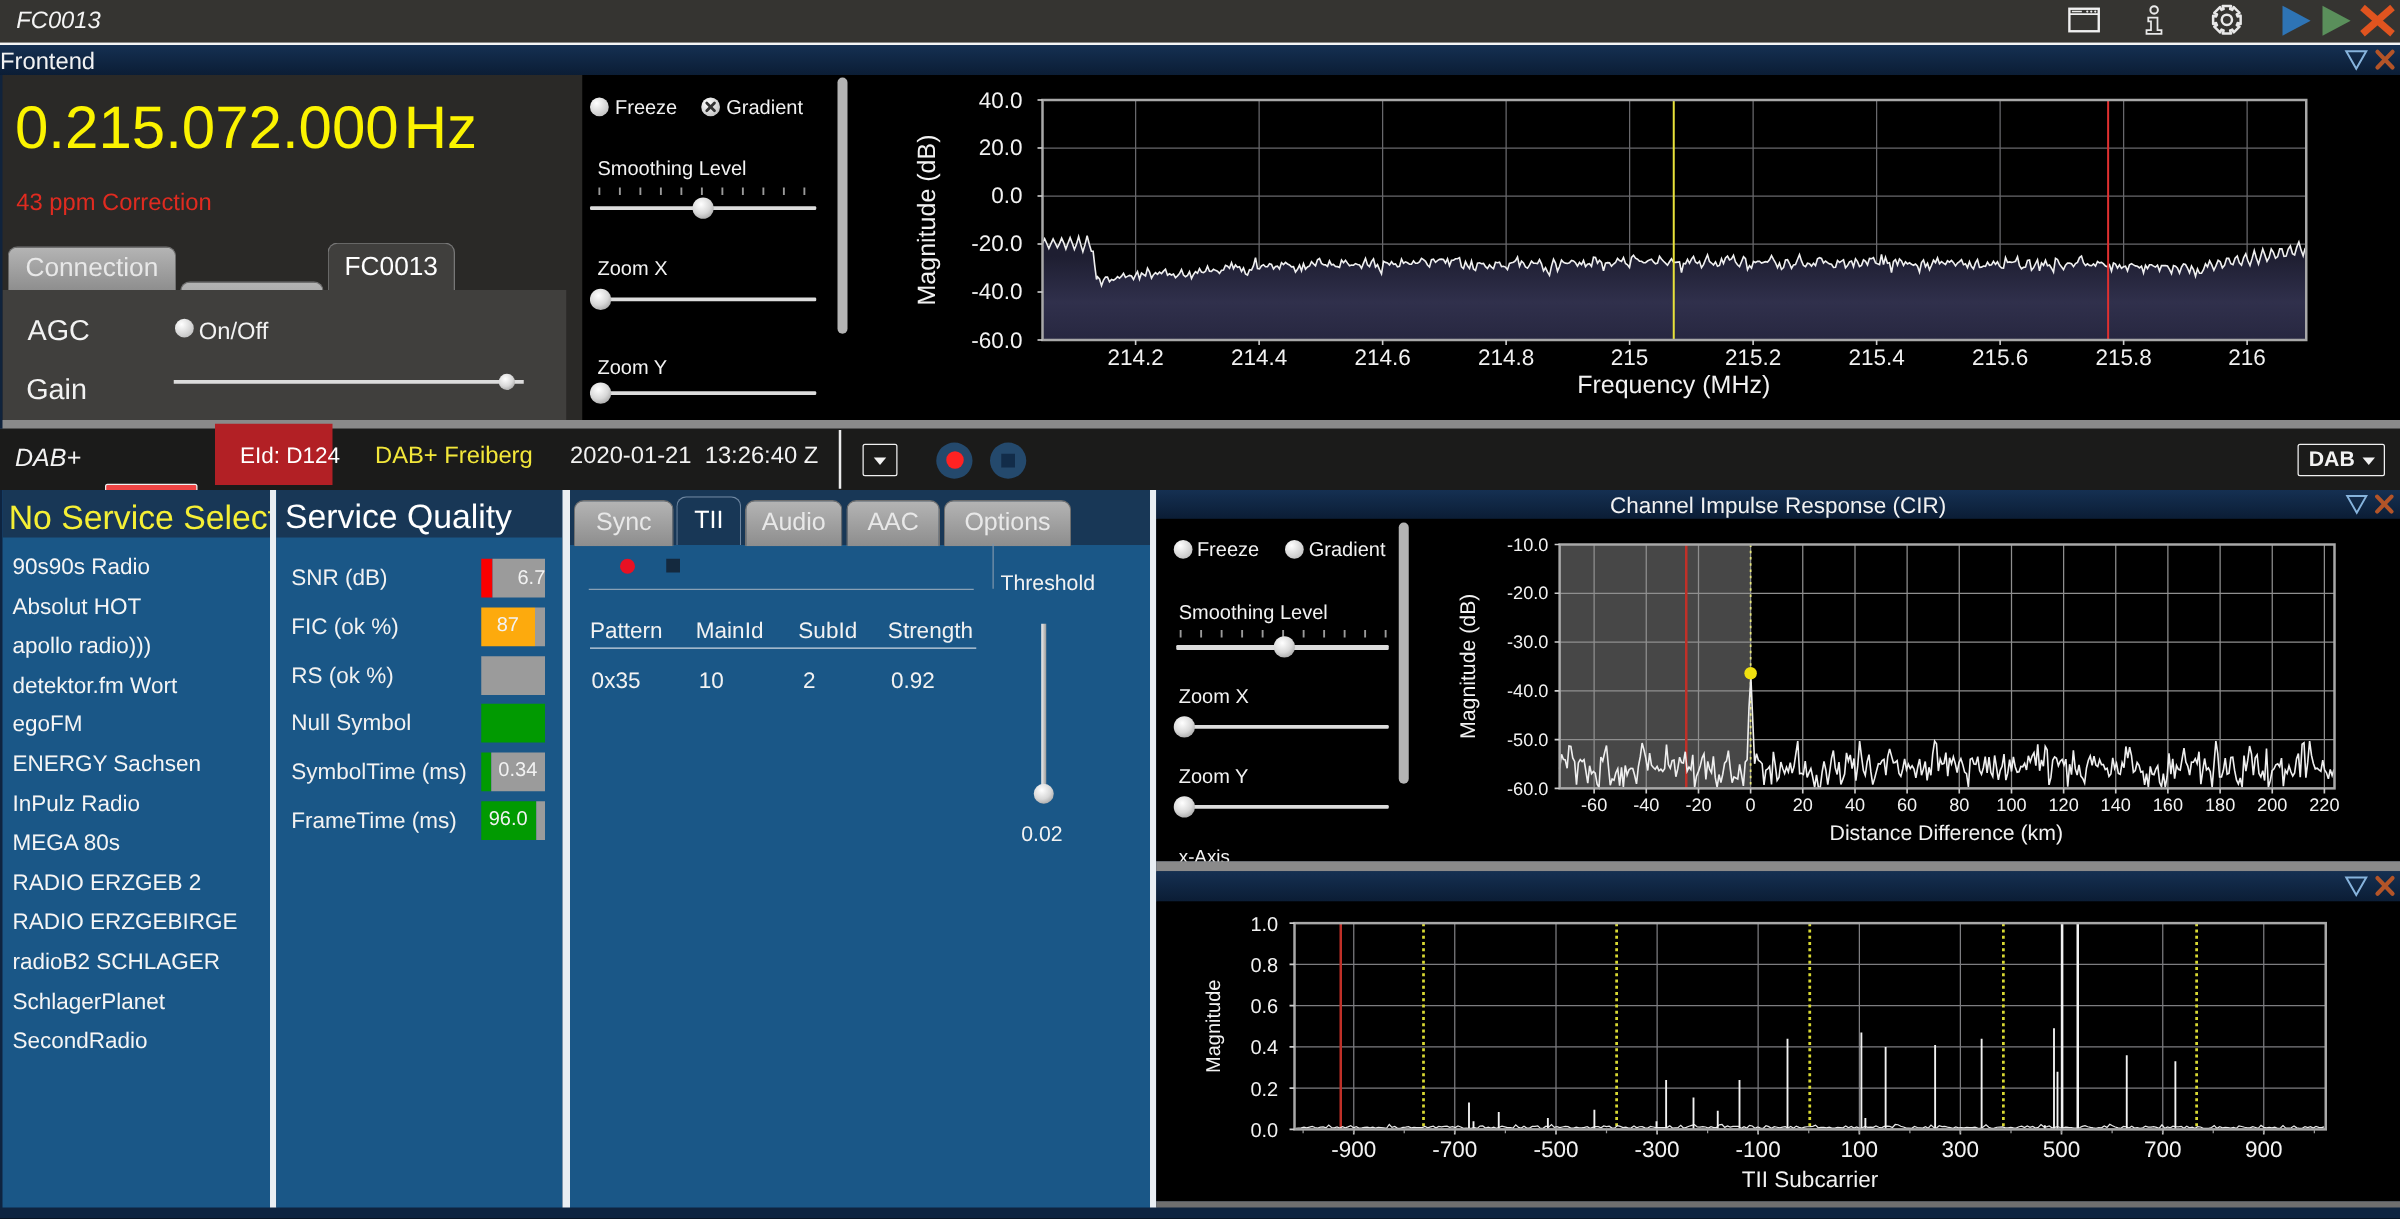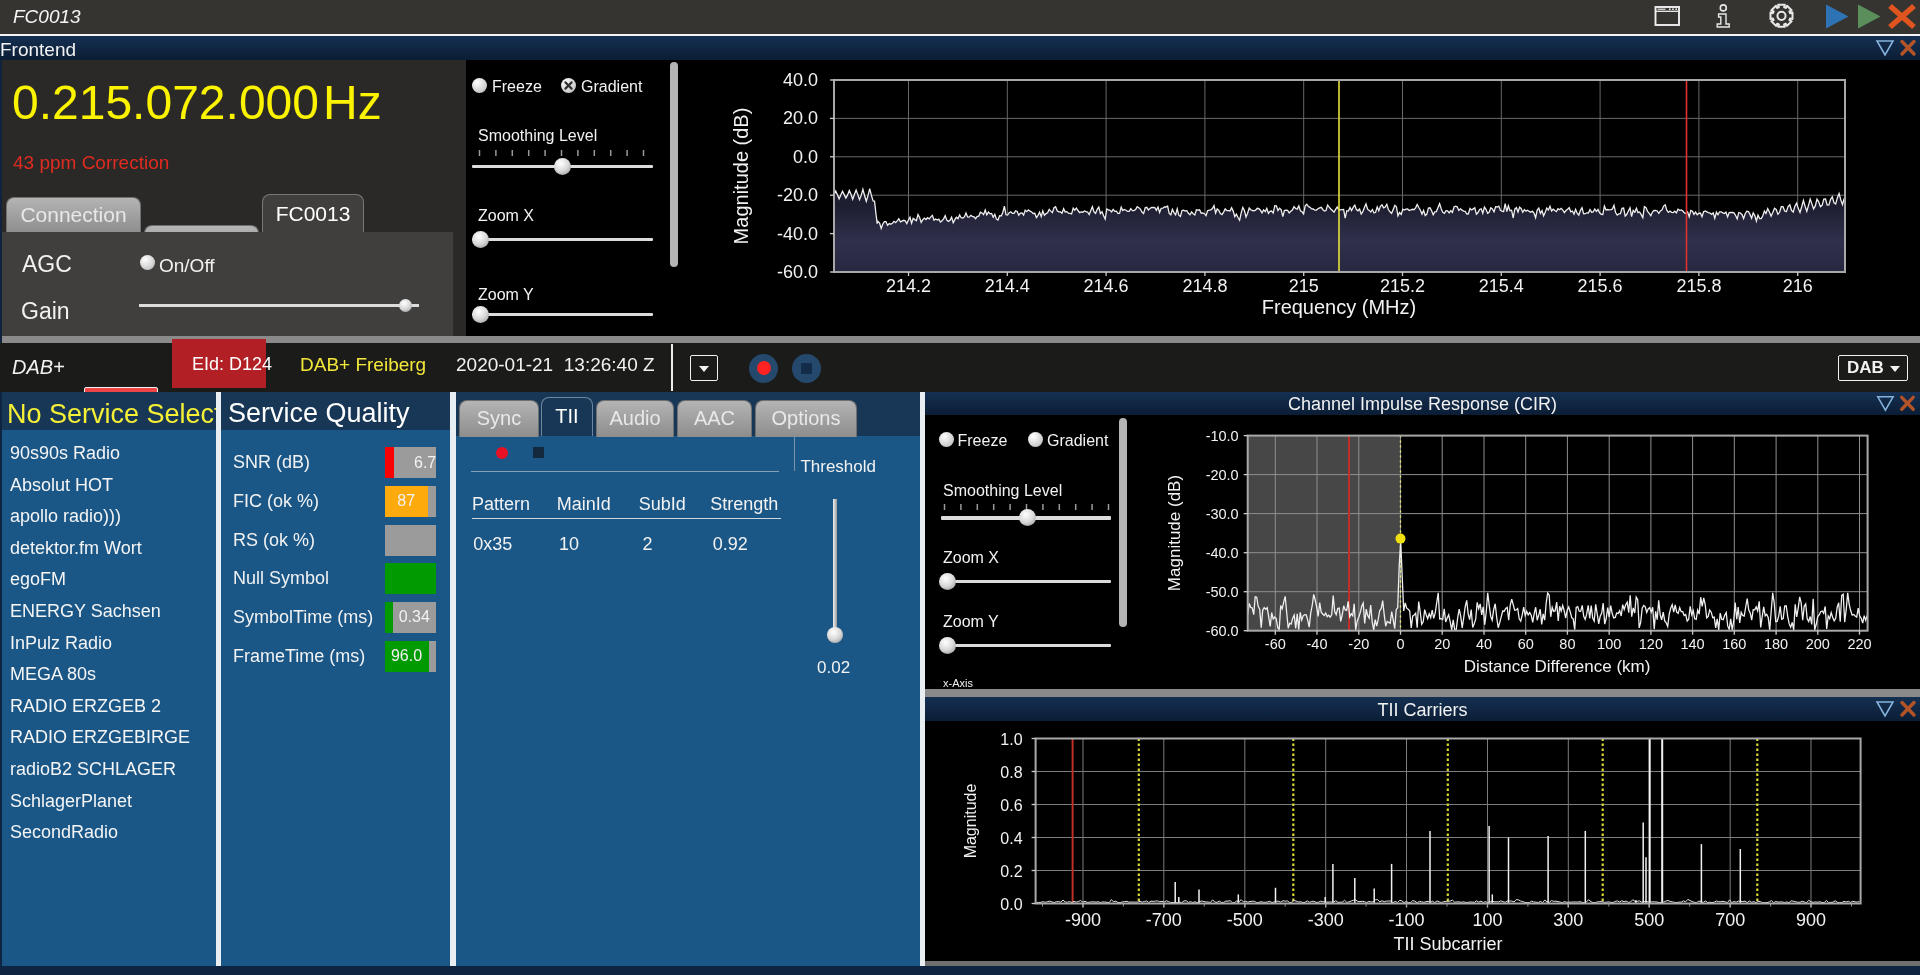--- a/index.html
+++ b/index.html
@@ -297,21 +297,21 @@
       <line x1="165.5" y1="1" x2="165.5" y2="7" stroke="#9a9a9a" stroke-width="1.5"></line>
     </svg>
   <div class="abs" style="left:941px;top:516px;width:170px;height:3.5px;background:#dcdcdc;border-radius:1px;"></div>
   <div class="abs sl-thumb" style="left:1019.4px;top:509px;"></div>
   <div class="abs wtxt" style="left:943px;top:549px;font-size:16px;">Zoom X</div>
   <div class="abs" style="left:941px;top:580.2px;width:170px;height:3px;background:#dcdcdc;border-radius:1px;"></div>
   <div class="abs sl-thumb" style="left:938.5px;top:573.2px;"></div>
   <div class="abs wtxt" style="left:943px;top:613px;font-size:16px;">Zoom Y</div>
   <div class="abs" style="left:941px;top:643.7px;width:170px;height:3px;background:#dcdcdc;border-radius:1px;"></div>
   <div class="abs sl-thumb" style="left:938.5px;top:636.7px;"></div>
-  <div class="abs wtxt" style="left:943px;top:677px;font-size:11px;">x-Axis</div>
+  <div class="abs wtxt" style="left:943px;top:677px;font-size:15px;">x-Axis</div>
   <div class="abs" style="left:1119px;top:418px;width:8px;height:209px;background:#b4b4b4;border-radius:4px;"></div>
   <svg class="abs" style="left:1130px;top:415px;" width="790" height="274" viewBox="1130 415 790 274">
     <rect x="1247.7" y="435.6" width="619.8999999999999" height="195.10000000000002" fill="#000"></rect>
 <rect x="1247.7" y="435.6" width="152.79999999999995" height="195.10000000000002" fill="#474747"></rect>
 <line x1="1275.3" y1="435.6" x2="1275.3" y2="630.7" stroke="#8f8f8f" stroke-width="1"></line>
 <line x1="1317.0" y1="435.6" x2="1317.0" y2="630.7" stroke="#8f8f8f" stroke-width="1"></line>
 <line x1="1358.8" y1="435.6" x2="1358.8" y2="630.7" stroke="#8f8f8f" stroke-width="1"></line>
 <line x1="1400.5" y1="435.6" x2="1400.5" y2="630.7" stroke="#8f8f8f" stroke-width="1"></line>
 <line x1="1442.2" y1="435.6" x2="1442.2" y2="630.7" stroke="#8f8f8f" stroke-width="1"></line>
 <line x1="1484.0" y1="435.6" x2="1484.0" y2="630.7" stroke="#8f8f8f" stroke-width="1"></line>
@@ -374,21 +374,20 @@
 <line x1="1817.8" y1="630.7" x2="1817.8" y2="634.7" stroke="#cccccc" stroke-width="1.3"></line>
 <text x="1817.8" y="648.5" fill="#f2f2f2" font-size="14.5" text-anchor="middle">200</text>
 <line x1="1859.5" y1="630.7" x2="1859.5" y2="634.7" stroke="#cccccc" stroke-width="1.3"></line>
 <text x="1859.5" y="648.5" fill="#f2f2f2" font-size="14.5" text-anchor="middle">220</text>
 <text x="1557" y="672" fill="#f2f2f2" font-size="17" text-anchor="middle">Distance Difference (km)</text>
 <text x="1180" y="533" fill="#f2f2f2" font-size="17" text-anchor="middle" transform="rotate(-90 1180 533)">Magnitude (dB)</text>
   </svg>
 
   <div class="abs" style="left:925px;top:689px;width:995px;height:8px;background:#8a8a8a;"></div>
   <div class="abs hdr" style="left:925px;top:697px;width:995px;height:24px;"></div>
-  <div class="abs wtxt" style="left:925px;top:700px;width:995px;text-align:center;font-size:18px;">TII Carriers</div>
   <svg class="abs" style="left:1870px;top:697px;" width="50" height="24" viewBox="0 0 50 24">
     <path d="M7 5 L23 5 L15 19 Z" fill="none" stroke="#86b3dc" stroke-width="1.6"></path>
     <g stroke="#b35428" stroke-width="3.4" stroke-linecap="round">
       <line x1="32" y1="5.5" x2="44" y2="18"></line>
         <line x1="44" y1="5.5" x2="32" y2="18"></line>
     </g>
   </svg>
   <div class="abs" style="left:925px;top:721px;width:995px;height:240px;background:#000;"></div>
   <svg class="abs" style="left:925px;top:721px;" width="995" height="240" viewBox="925 721 995 240">
     <rect x="1035.6" y="738.5" width="825.0" height="165.0" fill="#000"></rect>

